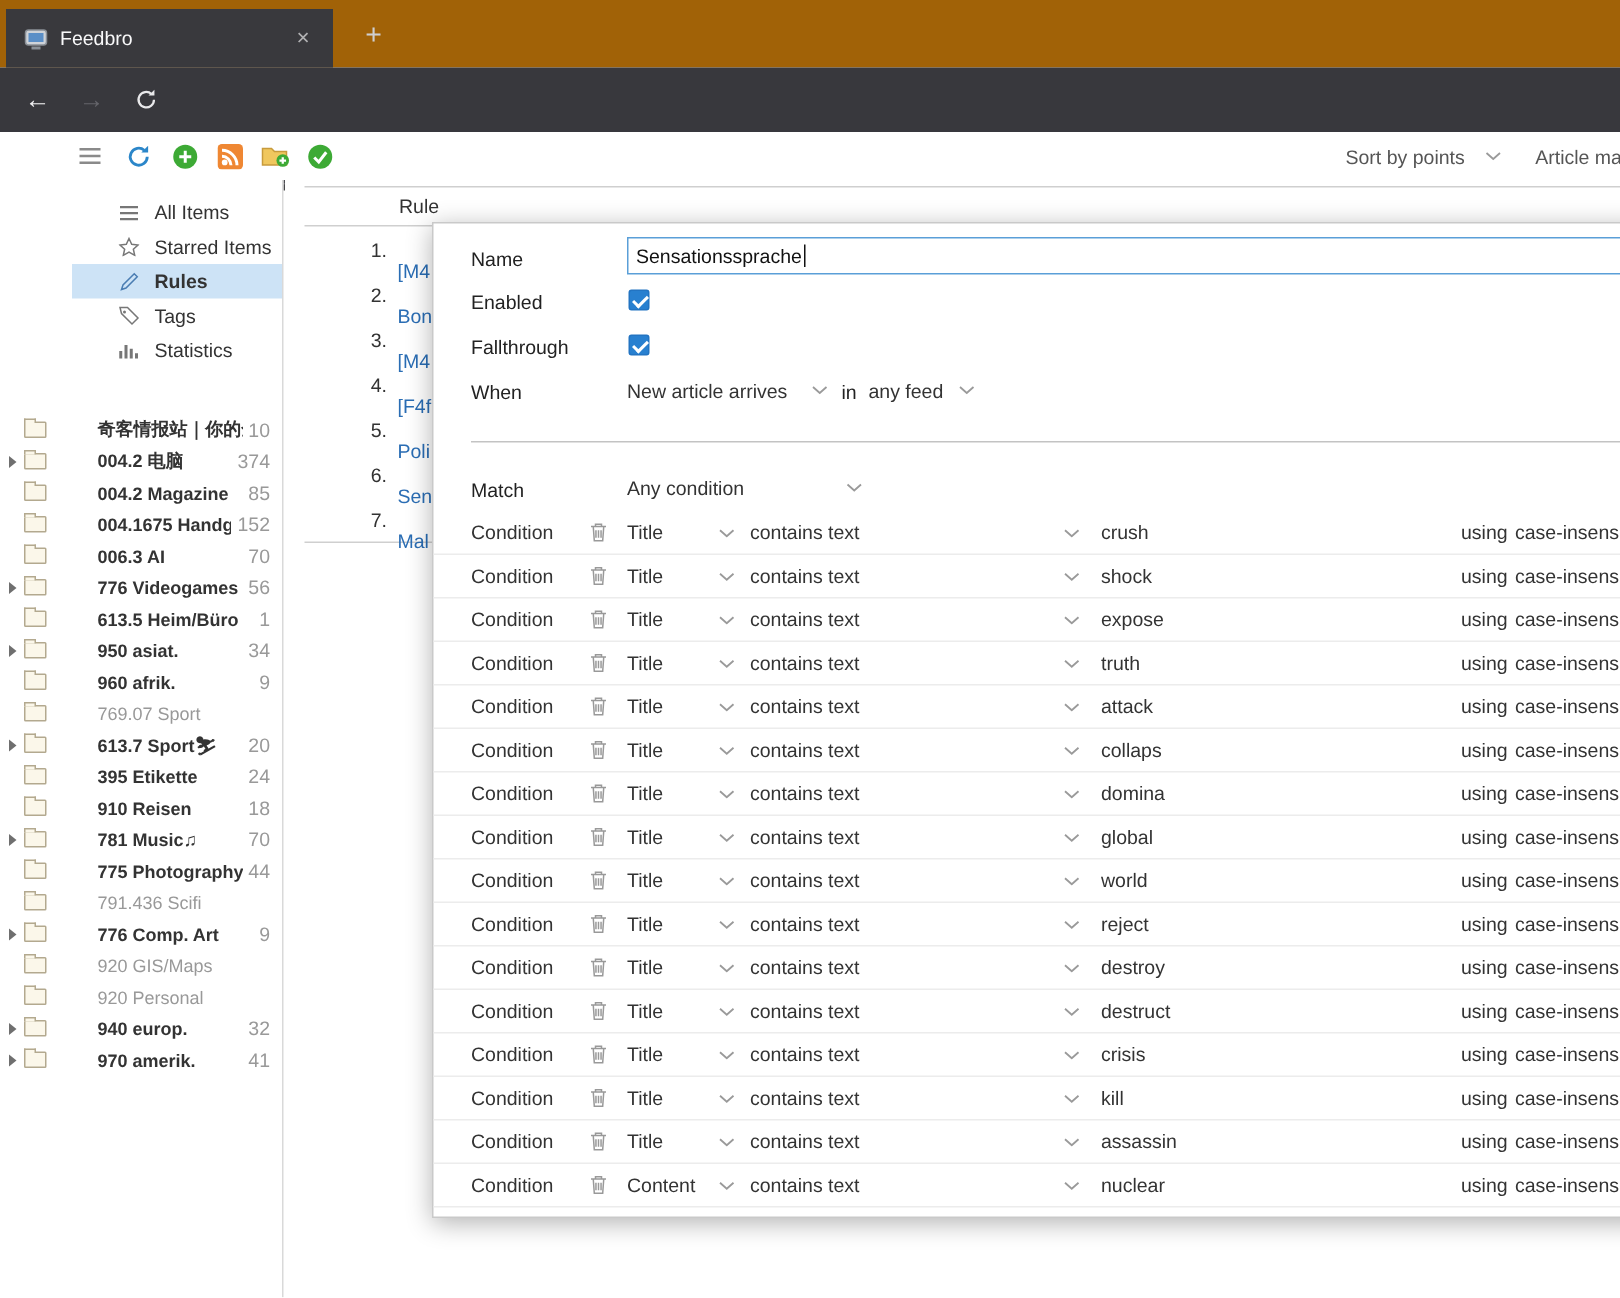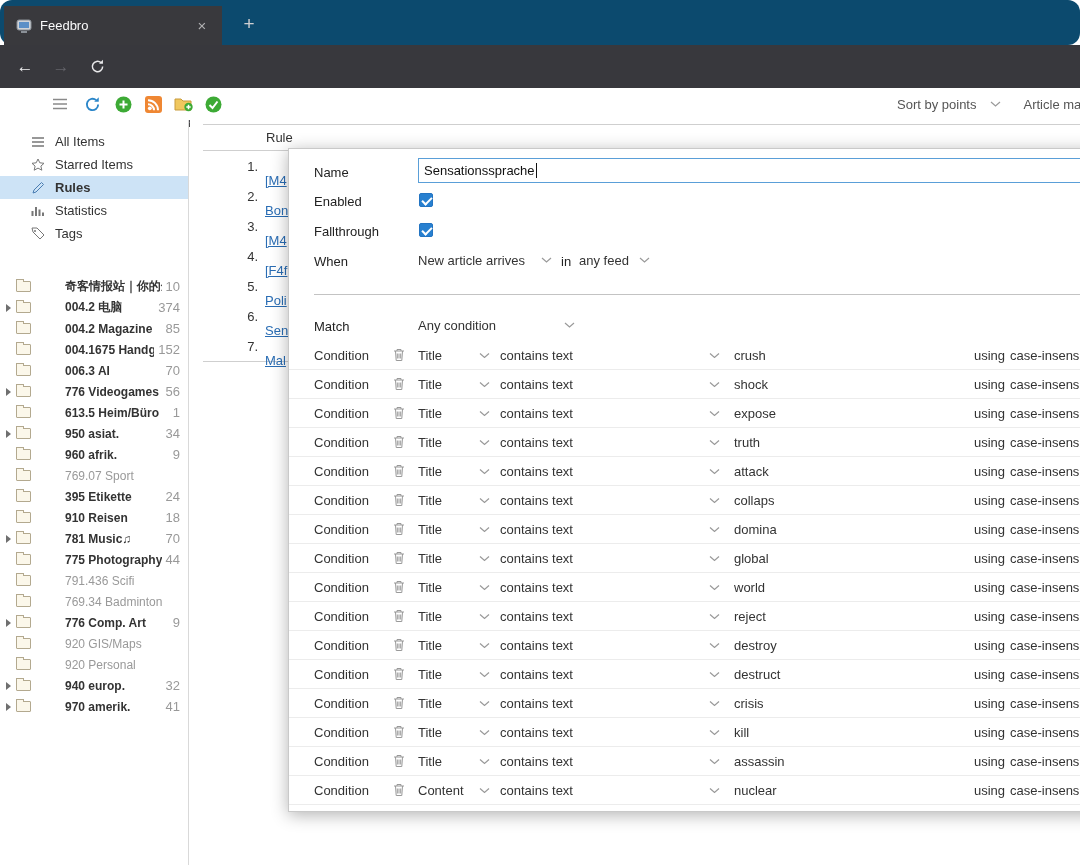--- a/index.html
+++ b/index.html
@@ -2,21 +2,21 @@
 <html><head>
 <meta charset="utf-8">
 <style>
   * { box-sizing: border-box; margin: 0; padding: 0; }
   html,body { background:#fff; }
   .screen {
     position: relative; width: 1080px; height: 865px; overflow: hidden;
     background:#fff; font-family:"Liberation Sans", sans-serif; font-size:13px; color:#333;
   }
   
-  .tabbar { position:absolute; top:0; left:0; right:0; height:45px; background:#0c4a6e;border-radius:12px; }
+  .tabbar { position:absolute; top:0; left:0; right:0; height:45px; background:#a16207; }
   .tab { position:absolute; left:4px; top:6px; width:218px; height:39px; background:#39393d;
          display:flex; align-items:center; padding:0 10px 0 12px; }
   .tab-title { color:#f9f9fa; font-size:13px; margin-left:8px; flex:1; overflow:hidden; white-space:nowrap; }
   .tab-close { color:#b1b1b3; font-size:15px; width:20px; text-align:center; cursor:pointer; }
   .newtab-btn { position:absolute; left:234px; top:10px; width:30px; height:30px; color:#cfcfd1;
                 font-size:19px; text-align:center; line-height:28px; cursor:pointer; }
   
   .navbar { position:absolute; top:45px; left:0; right:0; height:43px; background:#38383d; }
   .nav-btn { position:absolute; top:0; height:43px; width:26px; display:flex; align-items:center;
              justify-content:center; font-size:17px; color:#f0f0f2; cursor:pointer; }
@@ -31,21 +31,21 @@
   .apptoolbar { position:absolute; top:88px; left:0; right:0; height:32px; background:#fff; }
   .tool-ico { position:absolute; top:0; height:32px; width:22px; display:flex; align-items:center;
               justify-content:center; cursor:pointer; }
   .sort-controls { position:absolute; left:897px; top:0; height:32px; display:flex; align-items:center;
                    color:#555; white-space:nowrap; }
   .sort-controls .chev { margin-left:13px; }
   .article-max { margin-left:23px; color:#555; }
   
   .sidebar { position:absolute; left:0; top:120px; width:189px; bottom:0; background:#fff;
              border-right:1px solid #d9d9d9; }
-  .nav-list { position:absolute; top:10px; left:0; right:0; }
+  .nav-list { position:absolute; top:10px; left:0; right:0;padding-left:48px; }
   .snav-item { height:23px; display:flex; align-items:center; padding-left:30px; gap:9px;
                font-size:13px; color:#333; cursor:pointer; }
   .snav-item.active { background:#cde3f6;font-weight:bold; }
   .snav-ico { width:16px; display:flex; justify-content:center; flex:none; }
   .feed-list { position:absolute; top:156px; left:0; right:0; }
   .feed-item { height:21px; display:flex; align-items:center; padding:0 8px 0 6px; font-size:12px; cursor:pointer; }
   .expander { width:0; height:0; border-top:4px solid transparent; border-bottom:4px solid transparent;
               border-left:5px solid #6f6f6f; margin-right:5px; flex:none; visibility:hidden; }
   .feed-item.has-arrow .expander { visibility:visible; }
   .folder-ico { width:15px; height:11px; border:1px solid #b3a98f; background:#fbf7ea; border-radius:1px;
@@ -56,21 +56,21 @@
   .feed-label.read { color:#999; font-weight:normal; }
   .feed-count { color:#999; font-size:13px; margin-left:4px; font-weight:normal; }
   
   .main { position:absolute; left:190px; top:120px; right:0; bottom:0; background:#fff; }
   .rule-table { position:absolute; left:13px; top:4px; width:877px; }
   .rt-header { height:27px; border-top:1px solid #cfcfcf; border-bottom:1px solid #cfcfcf;
                display:flex; align-items:center; padding-left:63px; color:#333; }
   .rt-body { border-bottom:1px solid #cfcfcf; }
   .rrow { height:30px; display:flex; align-items:center; }
   .rnum { width:55px; text-align:right; color:#333; flex:none; }
-  .rlink { margin-left:7px; color:#2a6db4; text-decoration:underline; cursor:pointer; white-space:nowrap;margin-top:28px; }
+  .rlink { margin-left:7px; color:#2a6db4; cursor:pointer; white-space:nowrap;margin-top:28px; }
   
   .dialog { position:absolute; left:288px; top:148px; width:900px; height:664px; background:#fff;
             border:1px solid #c9c9c9; box-shadow:0 3px 16px rgba(0,0,0,.3); z-index:10; }
   .dlabel { position:absolute; left:25px; font-size:13px; color:#222; }
   .text-input { position:absolute; left:129px; right:8px; top:9px; height:25px;
                 border:1px solid #5a9fd8; background:#fff; display:flex; align-items:center;
                 padding:0 5px; font-size:13px; color:#111; }
   .caret { display:inline-block; width:1px; height:15px; background:#111; margin-left:1px;
            animation:blink 1s steps(1) infinite; }
   @keyframes blink { 50% { opacity:0; } }
@@ -200,35 +200,35 @@
       <div class="snav-item active">
         <span class="snav-ico">
             <svg width="13" height="13" viewBox="0 0 13 13">
               <path d="M1 12l1-3 7.5-7.5 2 2L4 11z" fill="none" stroke="#4a7db2"></path>
             </svg>
           </span>
         <span>Rules</span>
       </div>
       <div class="snav-item">
         <span class="snav-ico">
+            <svg width="14" height="13" viewBox="0 0 14 13">
+              <path d="M1 1h5l7 7-4 4-7-7z" fill="none" stroke="#777"></path>
+              <circle cx="4" cy="4" r="1" fill="#777"></circle>
+            </svg>
+          </span>
+        <span>Tags</span>
+      </div>
+      <div class="snav-item">
+        <span class="snav-ico">
             <svg width="14" height="12" viewBox="0 0 14 12">
               <path d="M1.5 11V6M5 11V2M8.5 11V4.5M12 11V7.5" stroke="#777" stroke-width="2"></path>
             </svg>
           </span>
         <span>Statistics</span>
       </div>
-      <div class="snav-item">
-        <span class="snav-ico">
-            <svg width="14" height="13" viewBox="0 0 14 13">
-              <path d="M1 1h5l7 7-4 4-7-7z" fill="none" stroke="#777"></path>
-              <circle cx="4" cy="4" r="1" fill="#777"></circle>
-            </svg>
-          </span>
-        <span>Tags</span>
-      </div>
     </div>
     <div class="feed-list">
   <div class="feed-item">
     <span class="expander"></span>
     <span class="folder-ico"></span>
     <span class="feed-label">奇客情报站｜你的全...</span>
     <span class="feed-count">10</span>
   </div>
 
   <div class="feed-item has-arrow">
@@ -287,20 +287,26 @@
     <span class="feed-count">9</span>
   </div>
 
   <div class="feed-item">
     <span class="expander"></span>
     <span class="folder-ico"></span>
     <span class="feed-label read">769.07 Sport</span>
     <span class="feed-count"></span>
   </div>
 
+  <div class="feed-item has-arrow">
+    <span class="expander"></span>
+    <span class="folder-ico"></span>
+    <span class="feed-label">613.7 Sport⛷</span>
+    <span class="feed-count">20</span>
+  </div>
 
   <div class="feed-item">
     <span class="expander"></span>
     <span class="folder-ico"></span>
     <span class="feed-label">395 Etikette</span>
     <span class="feed-count">24</span>
   </div>
 
   <div class="feed-item">
     <span class="expander"></span>
@@ -324,26 +330,20 @@
   </div>
 
   <div class="feed-item">
     <span class="expander"></span>
     <span class="folder-ico"></span>
     <span class="feed-label read">791.436 Scifi</span>
     <span class="feed-count"></span>
   </div>
 
 
-  <div class="feed-item">
-    <span class="expander"></span>
-    <span class="folder-ico"></span>
-    <span class="feed-label read">769.34 Badminton</span>
-    <span class="feed-count"></span>
-  </div>
 
   <div class="feed-item has-arrow">
     <span class="expander"></span>
     <span class="folder-ico"></span>
     <span class="feed-label">776 Comp. Art</span>
     <span class="feed-count">9</span>
   </div>
 
   <div class="feed-item">
     <span class="expander"></span>

